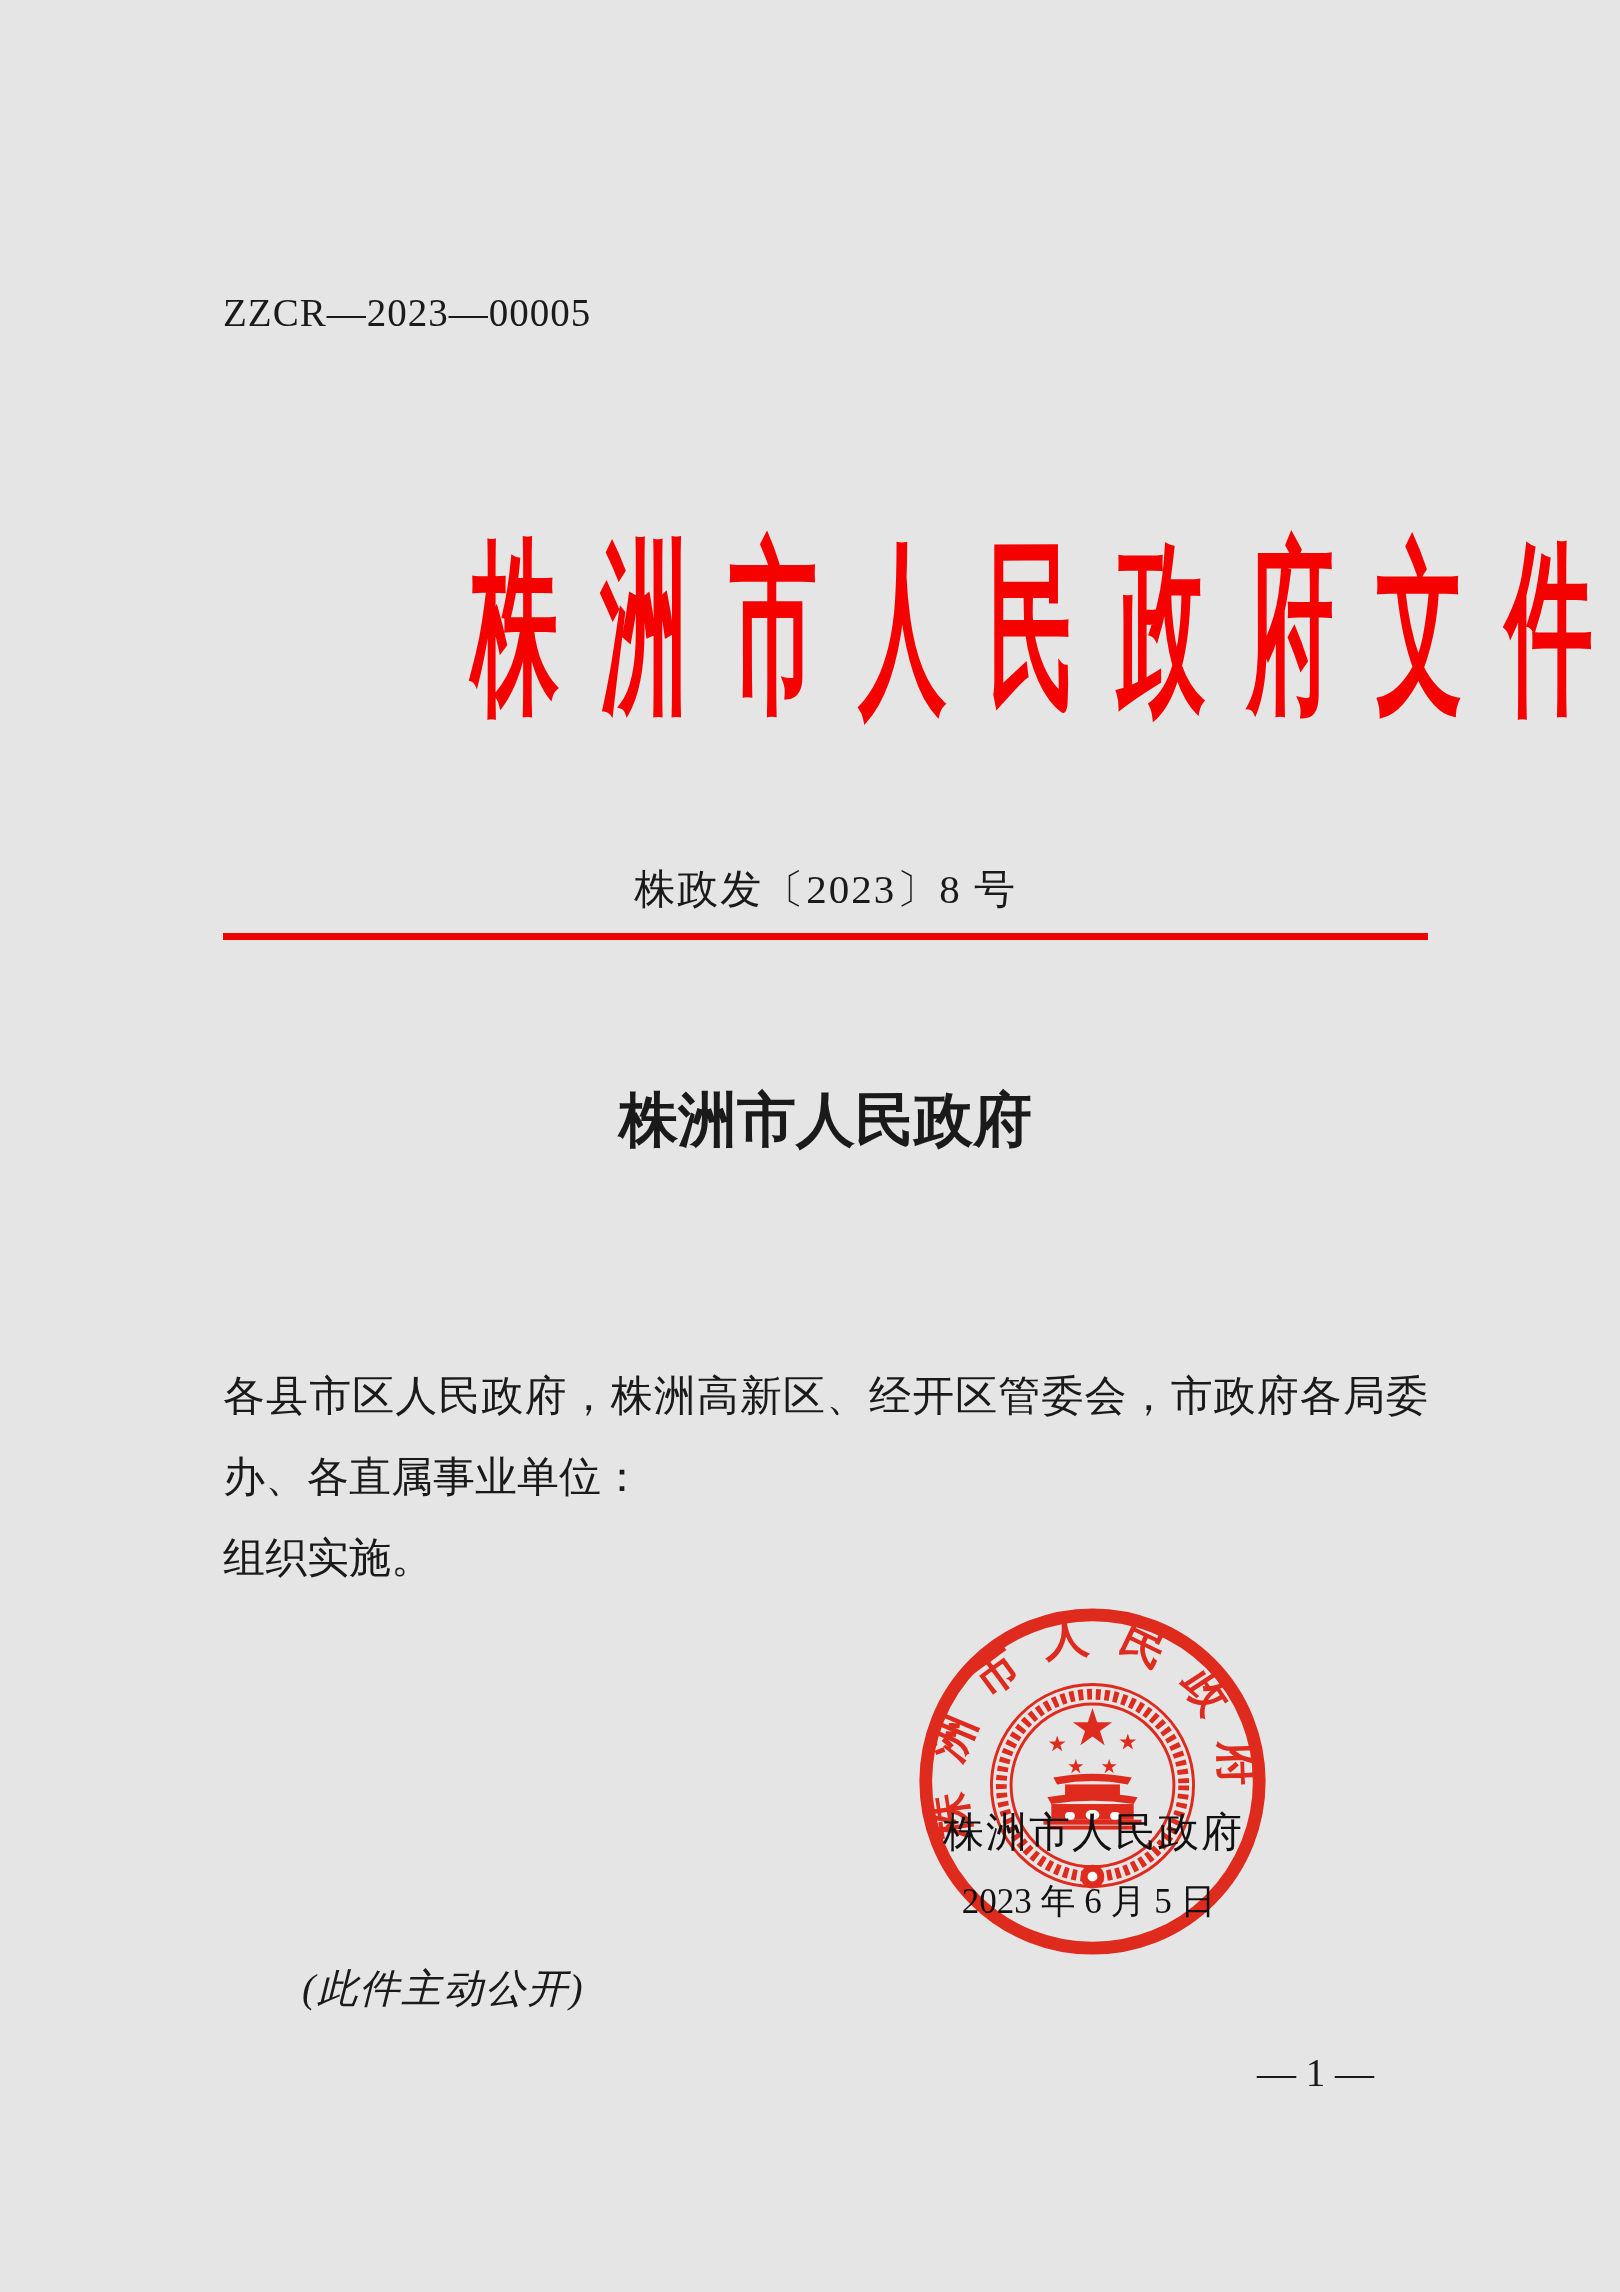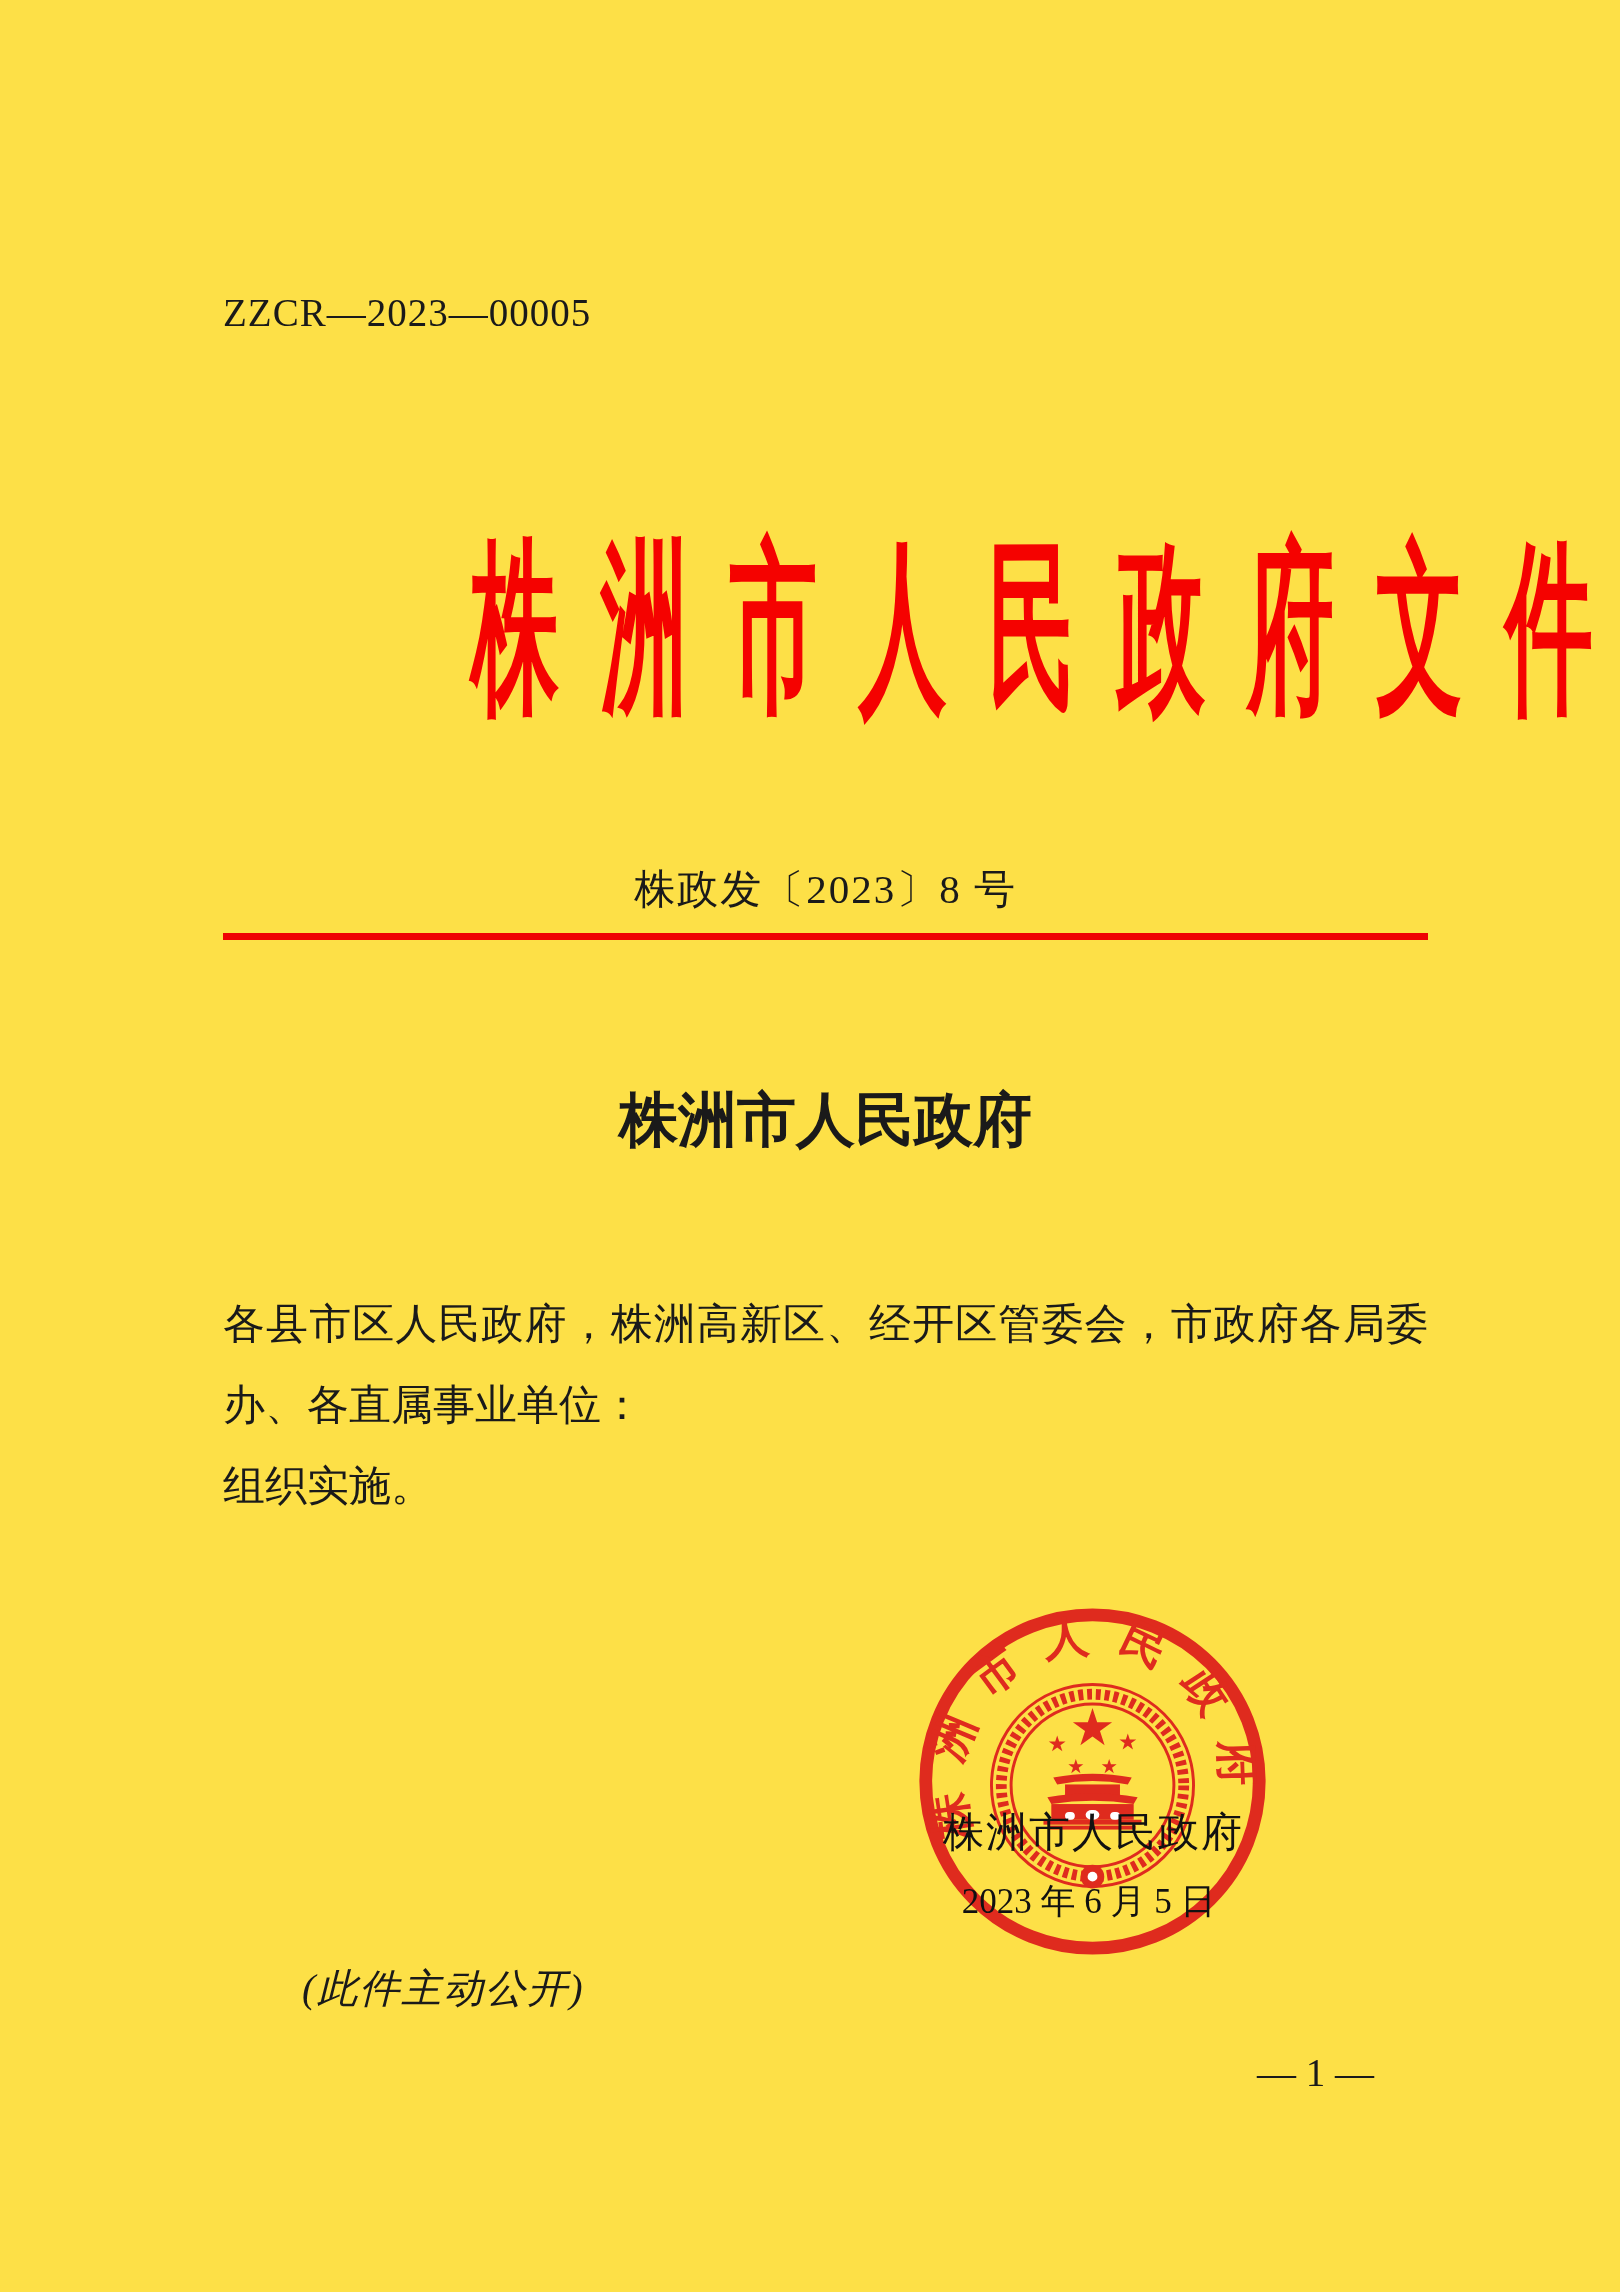--- a/index.html
+++ b/index.html
@@ -1,17 +1,17 @@
 <!DOCTYPE html>
 <html><head>
 <meta charset="utf-8">
 <style>
   html,body{margin:0;padding:0;background:#888;}
   .page{
-    position:relative;width:1620px;height:2293px;background:#fde047;
+    position:relative;width:1620px;height:2293px;background:#e5e5e5;
     margin:0 auto;overflow:hidden;
     font-family:"Liberation Serif","DejaVu Serif",serif;color:#1a1a1a;
   }
   .abs{position:absolute;}
   
   .doc-id{
     left:223px;top:288px;font-size:39px;line-height:49px;letter-spacing:1px;
   }
   
   .red-title{
@@ -29,21 +29,21 @@
   .red-rule{
     left:223px;top:933px;width:1205px;height:6.9px;background:#ef0202;
   }
   
   .heading{
     left:223px;top:1081px;width:1205px;text-align:center;
     font-weight:bold;font-size:59px;line-height:78px;
   }
   
   .body-block{
-    left:223px;top:1284px;width:1205px;
+    left:223px;top:1356px;width:1205px;
     font-size:42px;line-height:81px;
   }
   .line-justify{text-align:justify;text-align-last:justify;}
   .line-indent{text-indent:84px;}
   
   .seal-svg{left:914px;top:1603px;width:357px;height:357px;}
   .seal-signer{
     left:931px;top:1809px;width:325px;text-align:center;
     font-size:41px;line-height:47px;letter-spacing:2px;color:#111;
   }

